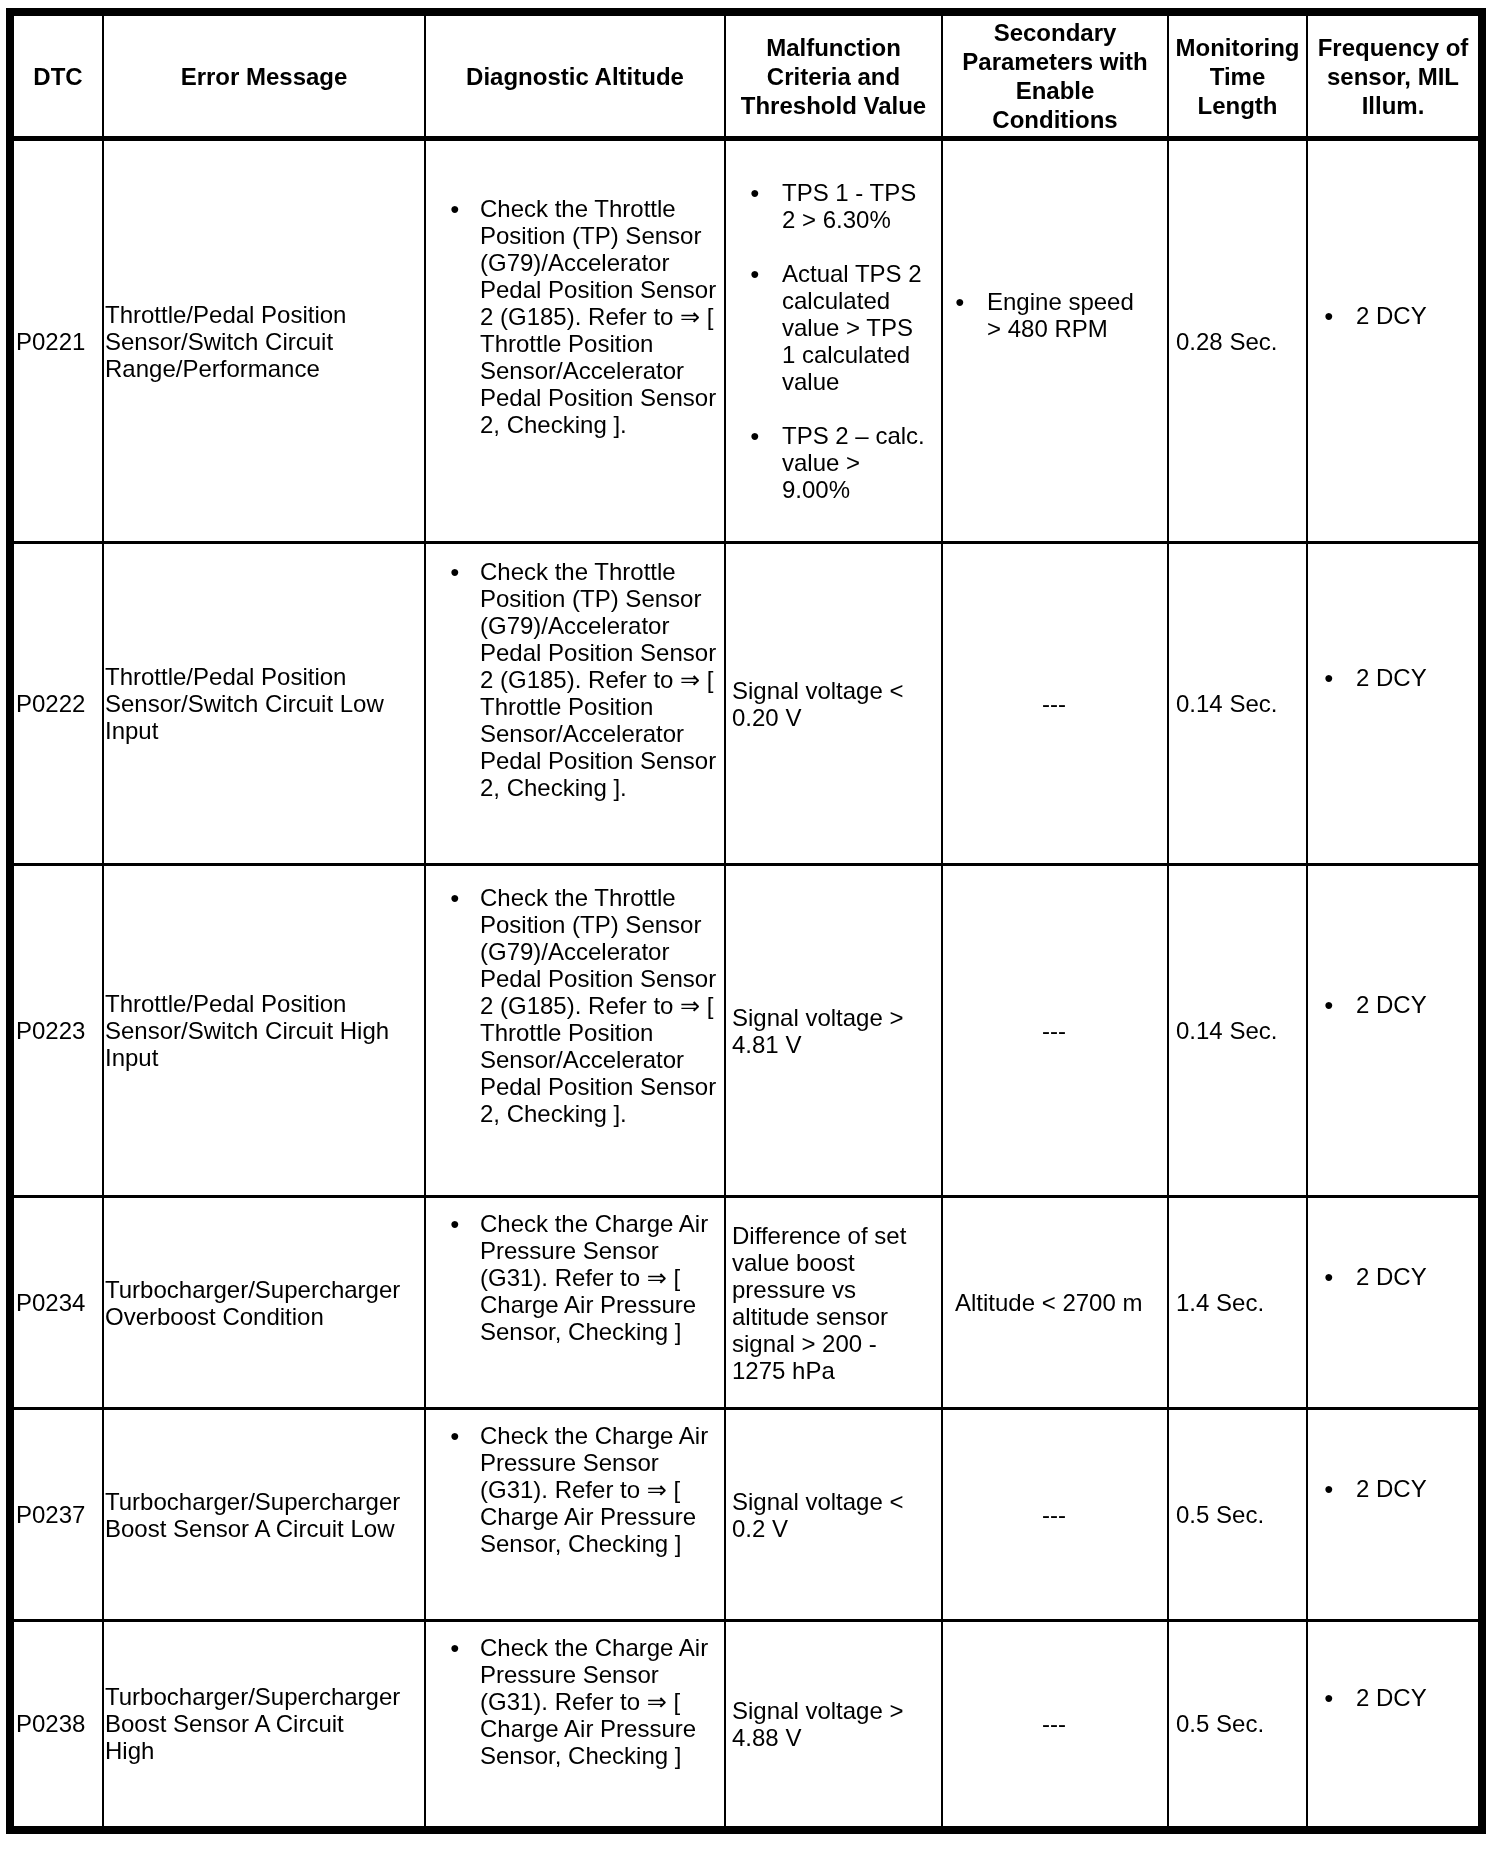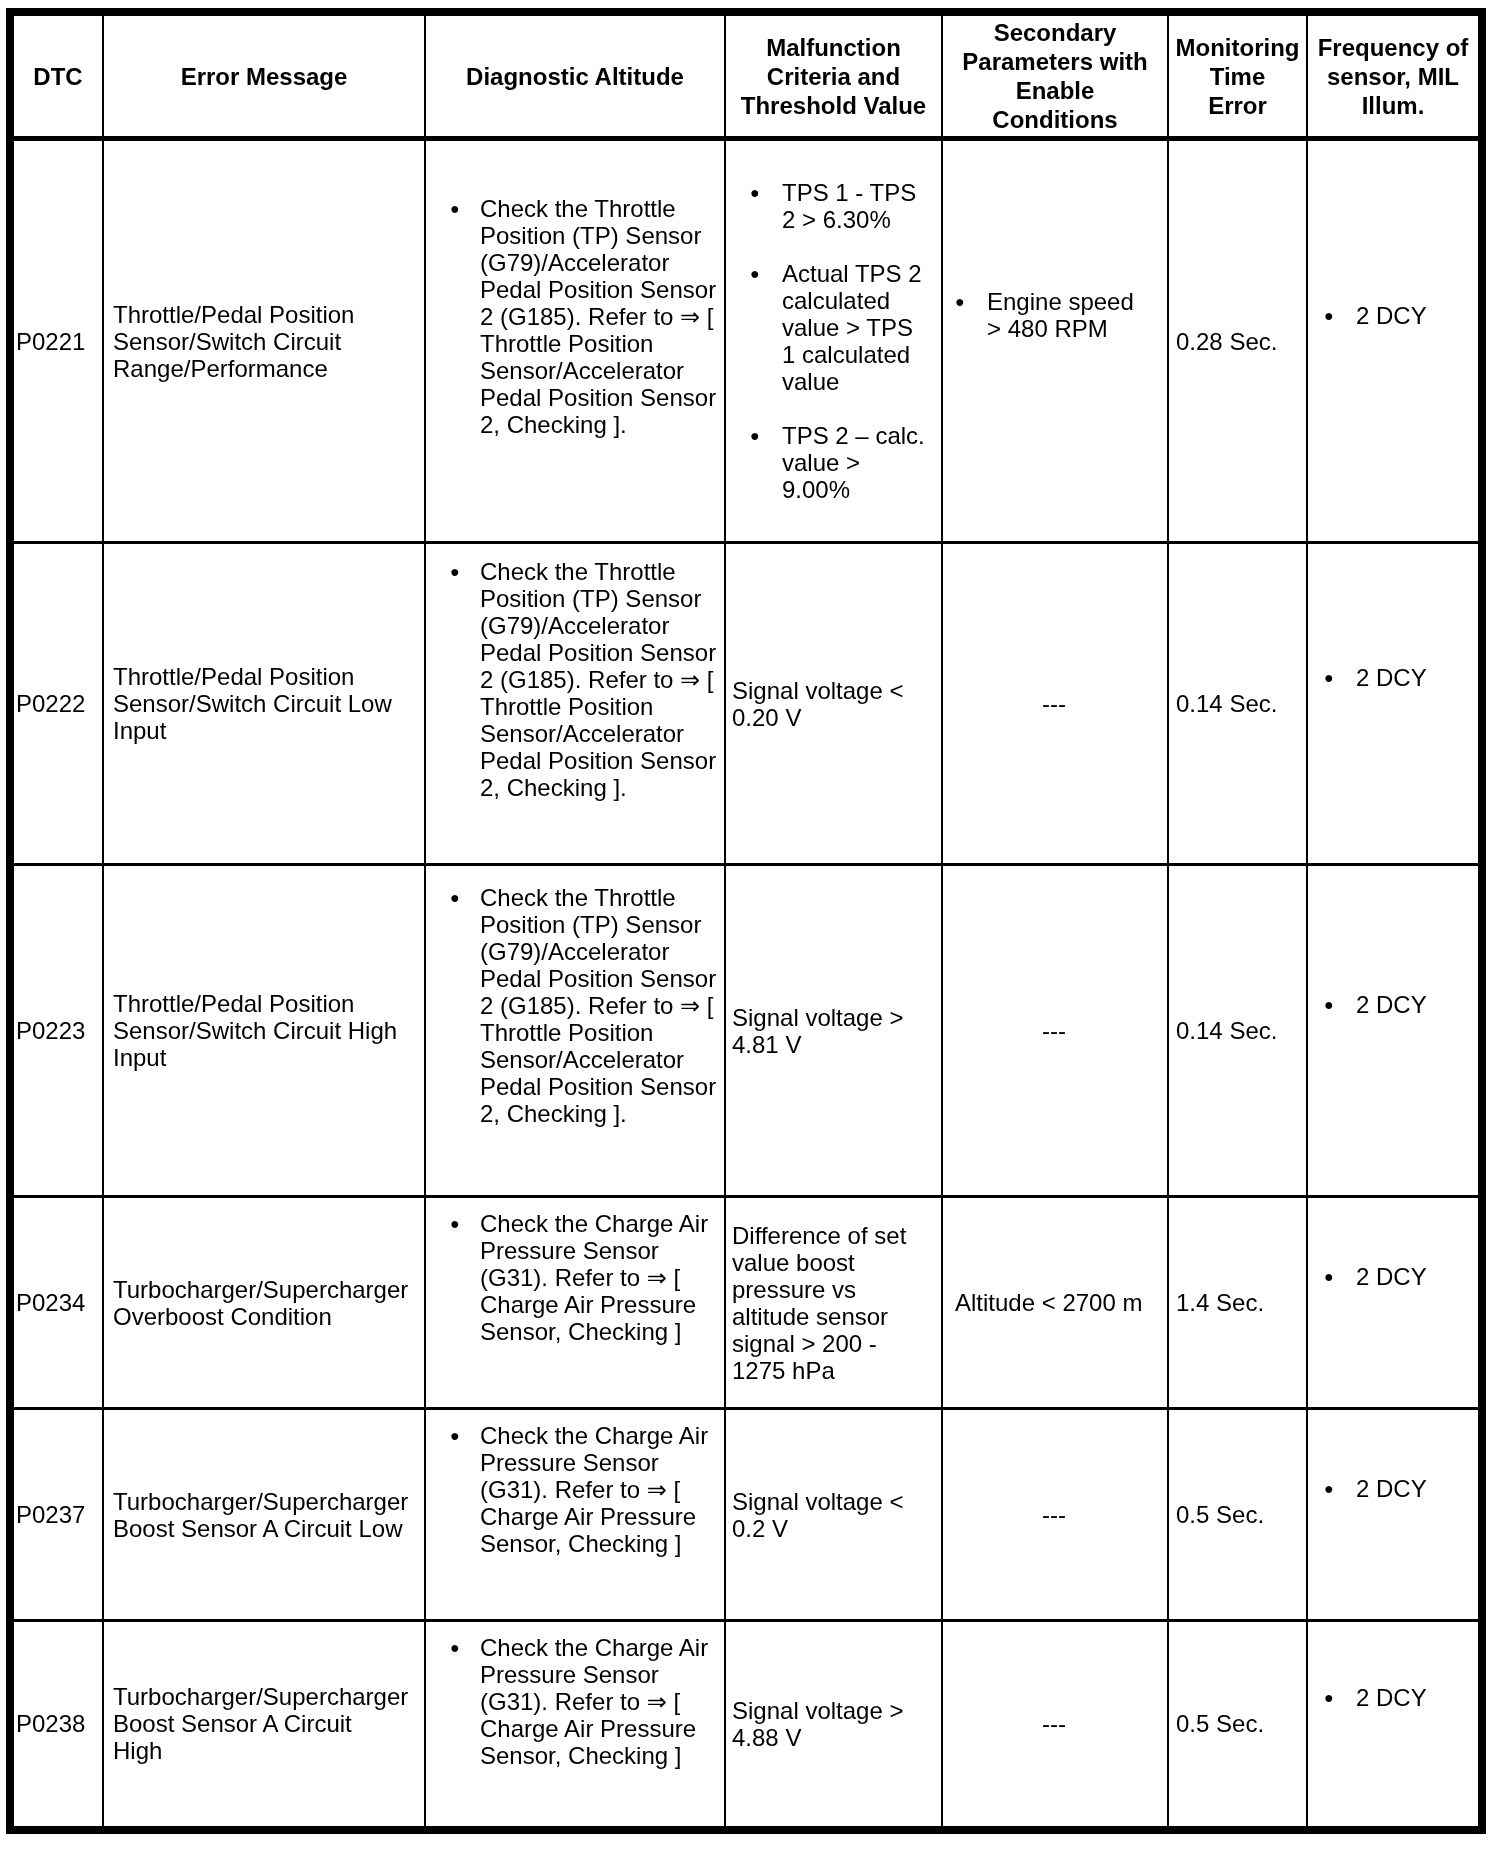--- a/index.html
+++ b/index.html
@@ -50,21 +50,21 @@
   tbody tr:nth-child(1) { height: 404px; }
   tbody tr:nth-child(2) { height: 322px; }
   tbody tr:nth-child(3) { height: 332px; }
   tbody tr:nth-child(4) { height: 212px; }
   tbody tr:nth-child(5) { height: 212px; }
   tbody tr:nth-child(6) { height: 206px; }
 
   .pre { white-space: pre-line; }
 
   .c-dtc  { padding: 2px 2px; }
-  .c-err  { padding: 2px 4px 2px 9px; }
+  .c-err  { padding: 2px 4px 2px 1px; }
   .c-diag { vertical-align: top; padding: 12px 4px 4px 24px; }
   tr.r1 .c-diag { padding-top: 54px; }
   tr.r2 .c-diag { padding-top: 14px; }
   tr.r3 .c-diag { padding-top: 18px; }
   .c-malf { padding: 4px 6px 4px 6px; }
   .c-malf .bullets { padding-left: 18px; }
   .c-sec  { padding: 4px 6px 4px 12px; }
   .c-sec.dashes { text-align: center; padding-left: 4px; }
   .c-mon  { padding: 4px 16px 4px 7px; }
   .c-freq { padding: 4px 4px 4px 16px; }
@@ -110,21 +110,21 @@
           <th>Diagnostic Altitude</th>
           <th>Malfunction
 Criteria and
 Threshold Value</th>
           <th>Secondary
 Parameters with
 Enable
 Conditions</th>
           <th>Monitoring
 Time
-Error</th>
+Length</th>
           <th>Frequency of
 sensor, MIL
 Illum.</th>
         </tr>
       </thead>
       <tbody>
           <tr class="r1">
     <td class="c-dtc">
               <div class="pre">P0221</div>
             </td>

